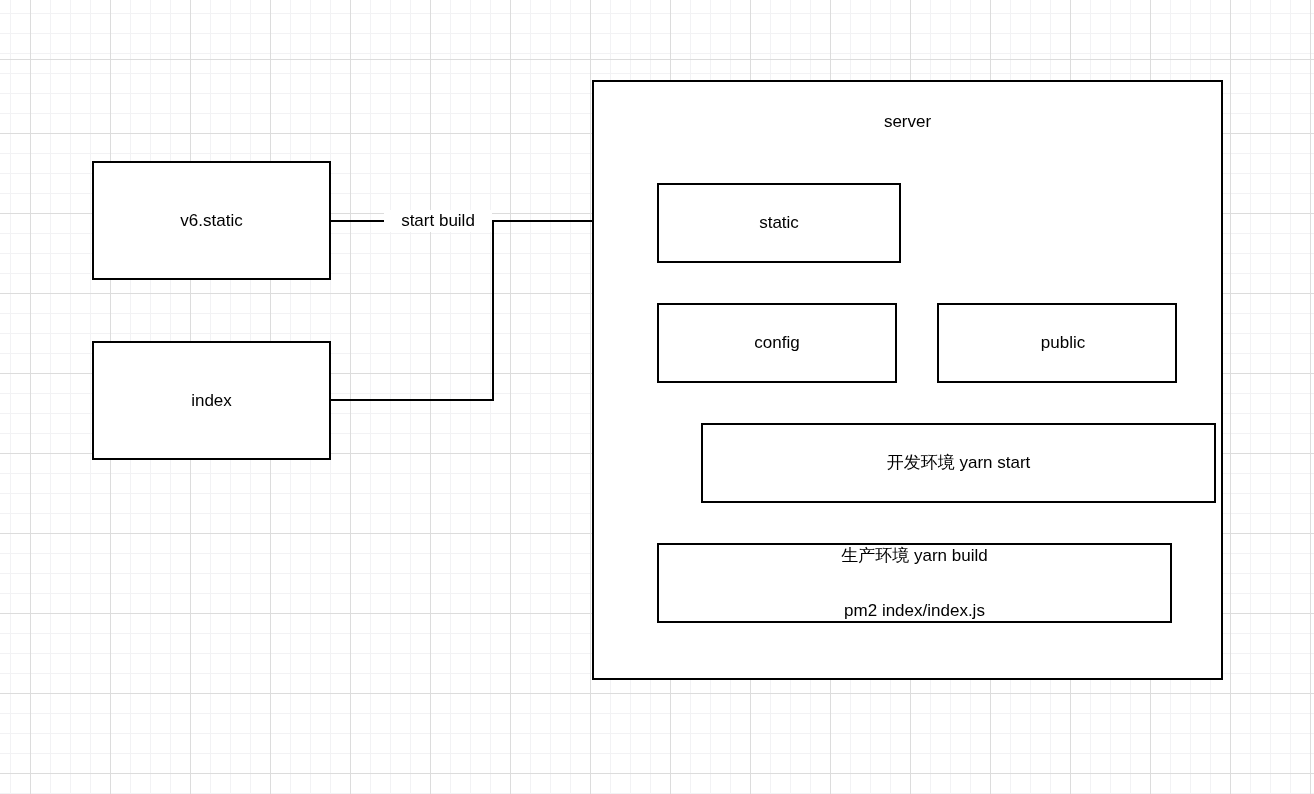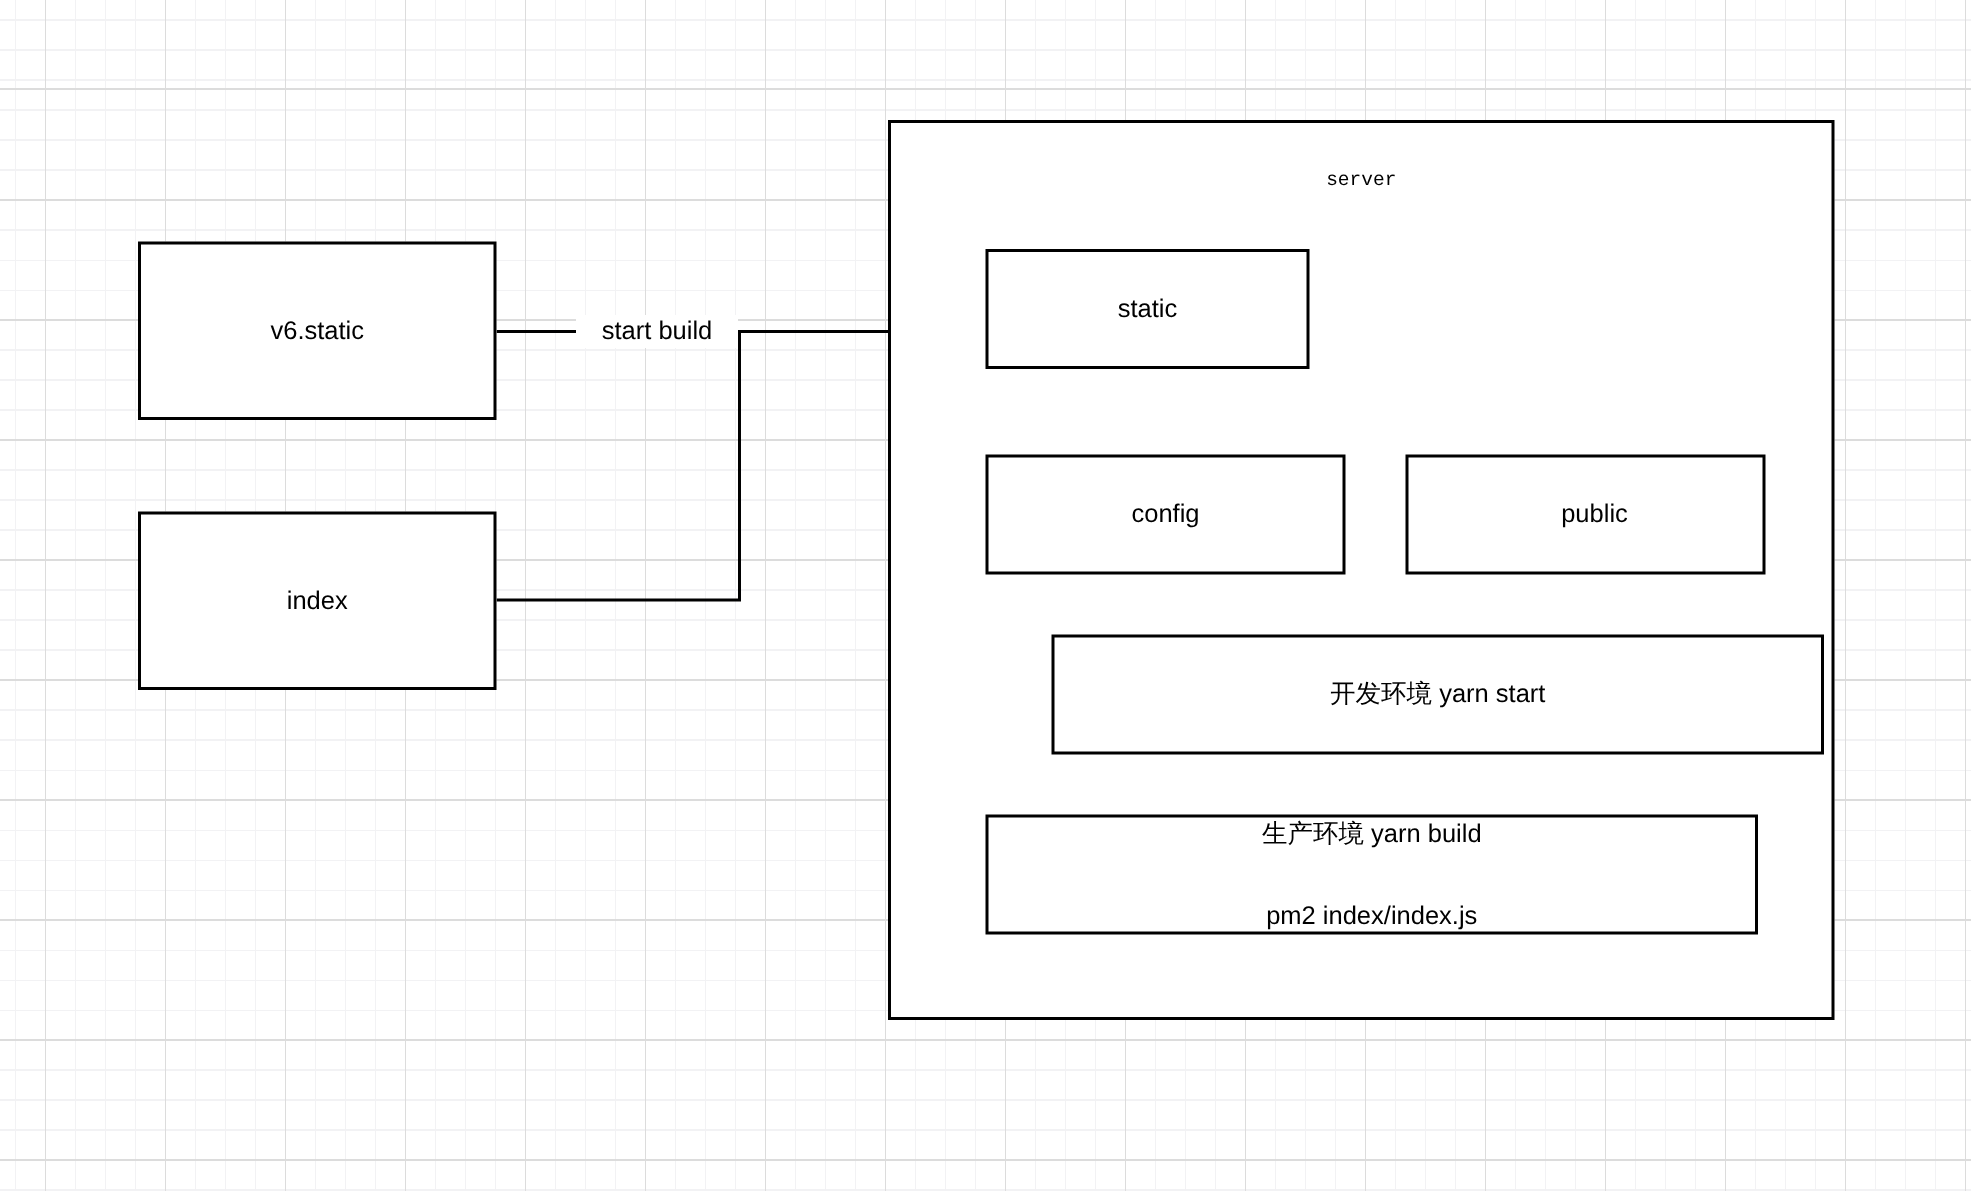--- a/index.html
+++ b/index.html
@@ -46,30 +46,29 @@
     box-sizing: border-box;
     border: 2px solid #000000;
     background: #ffffff;
   }
   .container-title {
     position: absolute;
     left: 0;
     top: 30px;
     width: 100%;
     text-align: center;
-    font-size: 13px;
-    font-family: Liberation Mono, monospace;
+    font-size: 17px;
   }
   
   .node-v6  { left: 92px;  top: 161px; width: 239px; height: 119px; }
   .node-manage { left: 92px; top: 341px; width: 239px; height: 119px; }
   
   .node-server { left: 592px; top: 80px; width: 631px; height: 600px; }
   
-  .node-static { left: 63px;  top: 84px; width: 216px; height: 80px; }
+  .node-static { left: 63px;  top: 101px; width: 244px; height: 80px; }
   .node-src    { left: 343px; top: 101px; width: 240px; height: 80px; }
   .node-config { left: 63px;  top: 221px; width: 240px; height: 80px; }
   .node-public { left: 343px; top: 221px; width: 240px; height: 80px; padding-left: 12px; }
   .node-dev    { left: 63px;  top: 341px; width: 515px; height: 80px; margin-left: 44px; }
   .node-prod   { left: 63px;  top: 461px; width: 515px; height: 80px; flex-direction: column; justify-content: space-between; }
   .edges-svg {
     position: absolute;
     left: 0; top: 0;
     width: 1314px;
     height: 794px;

